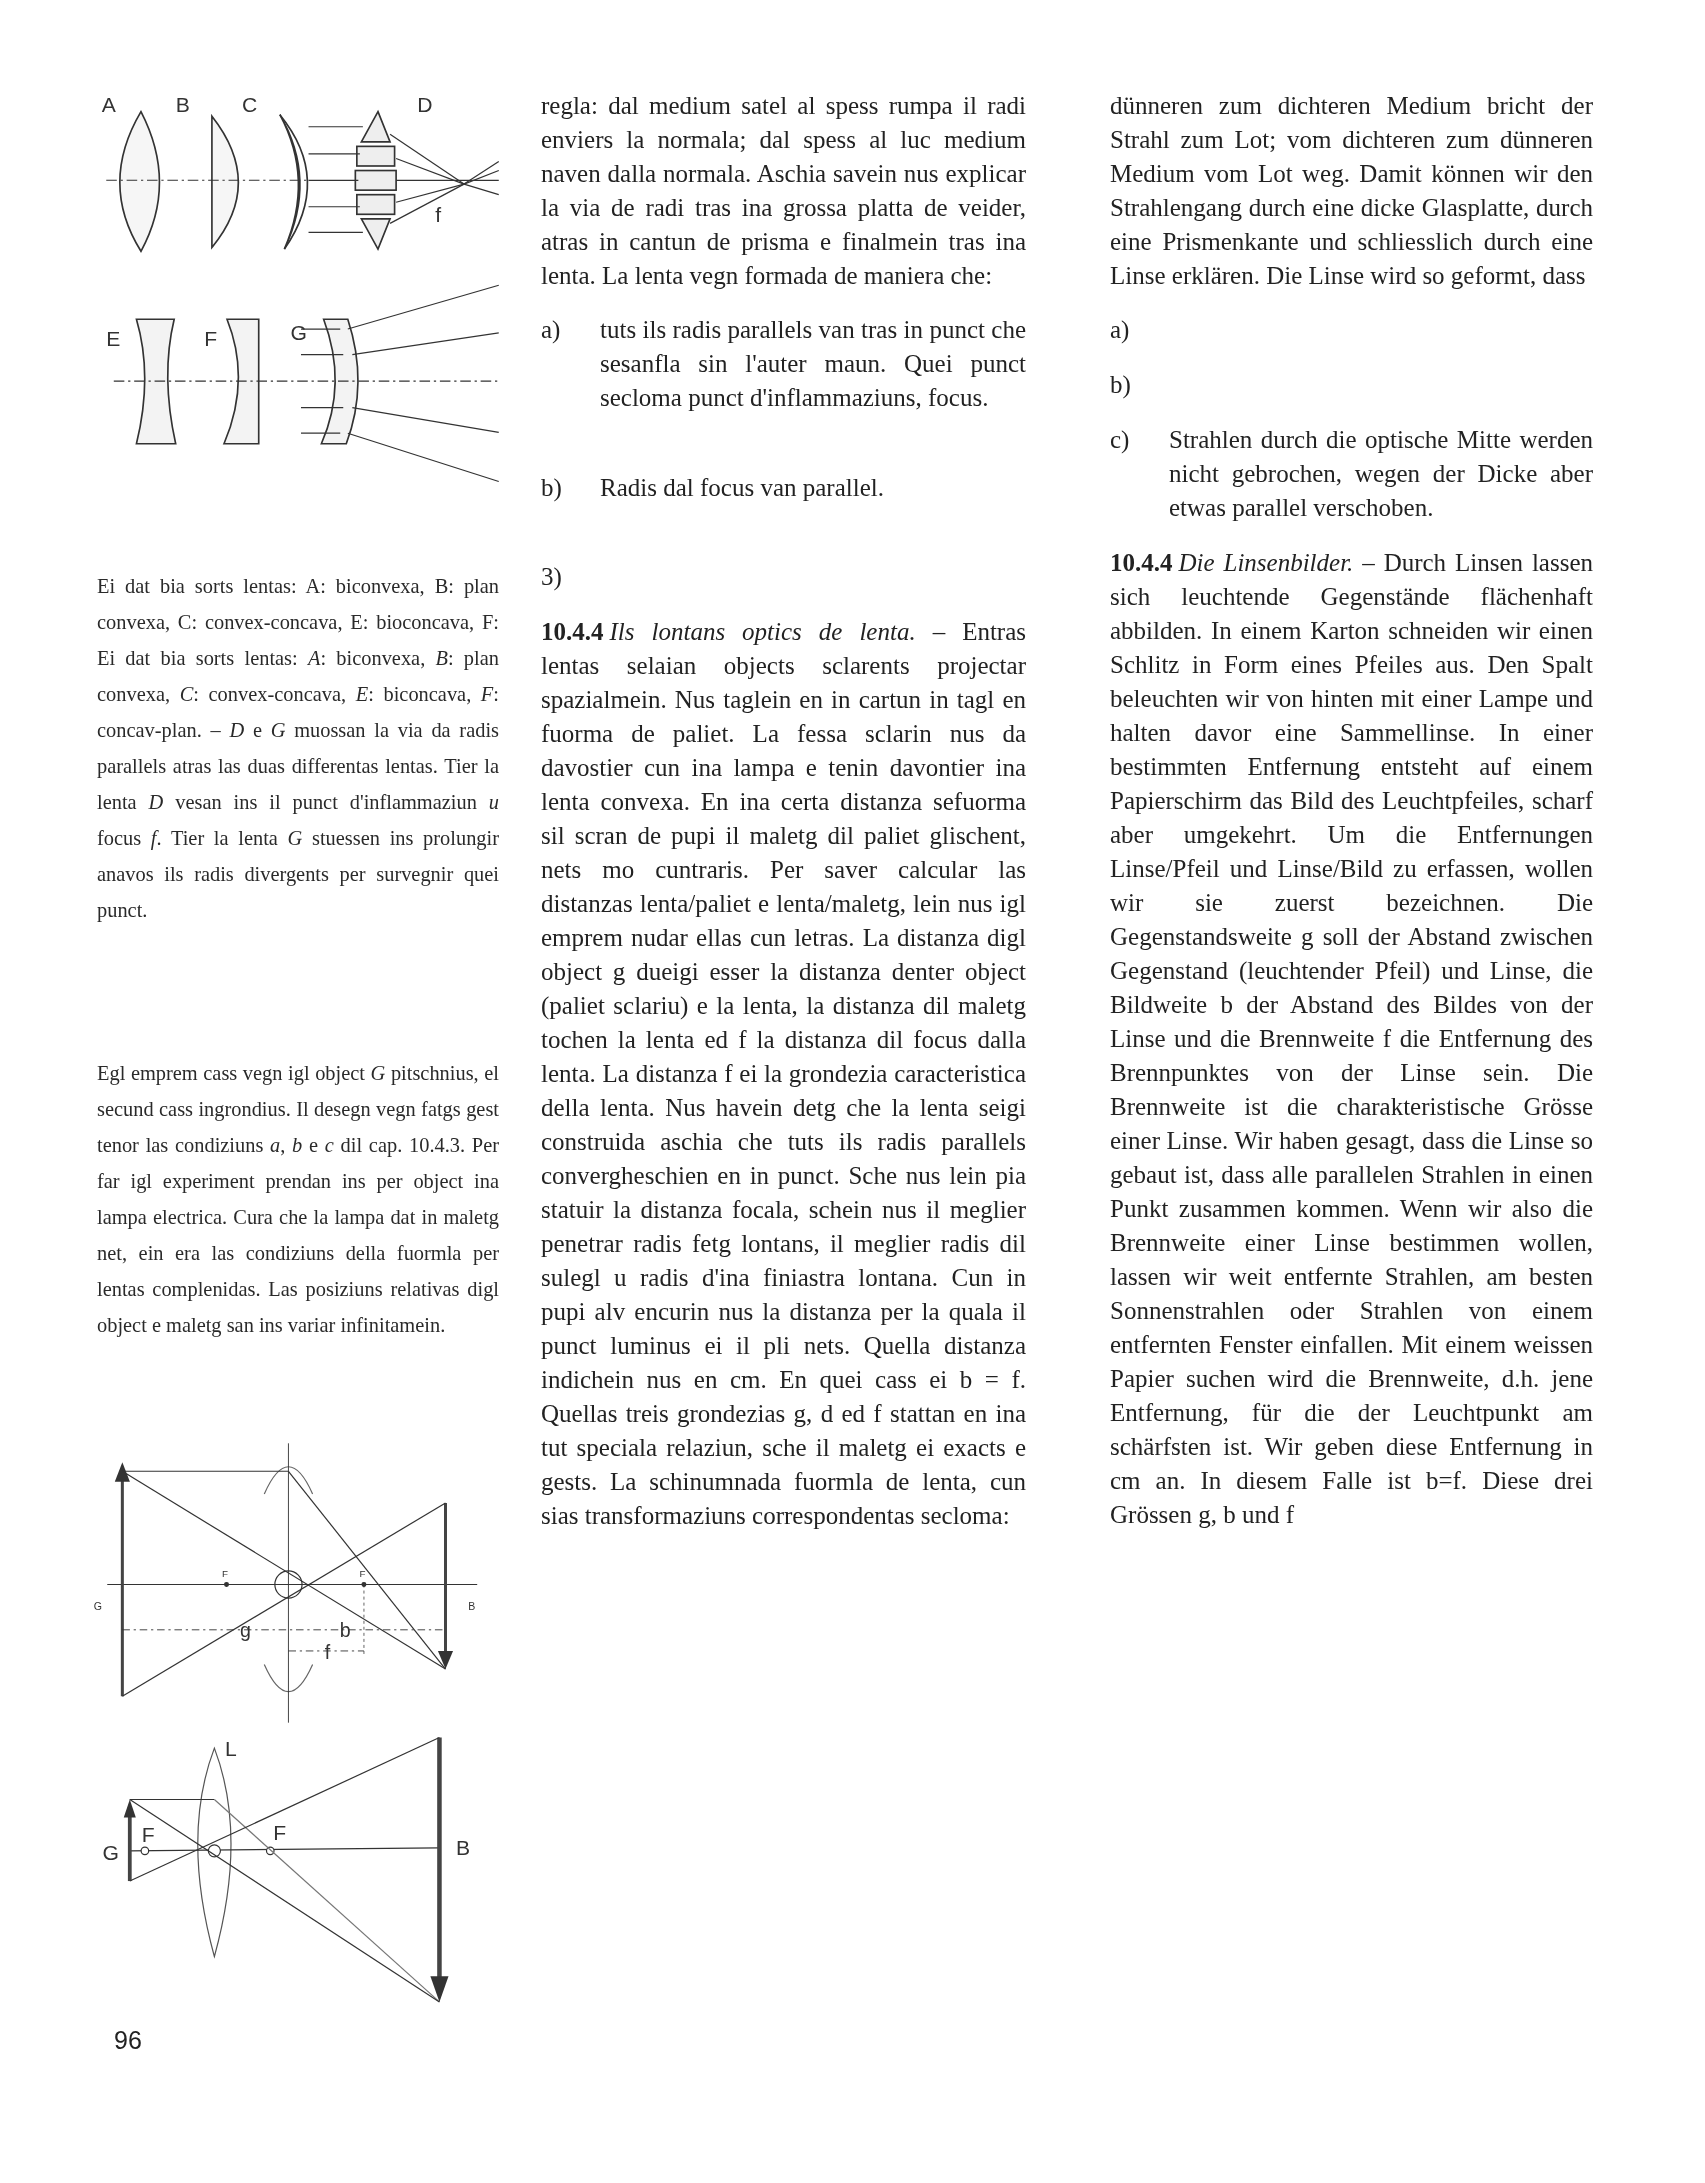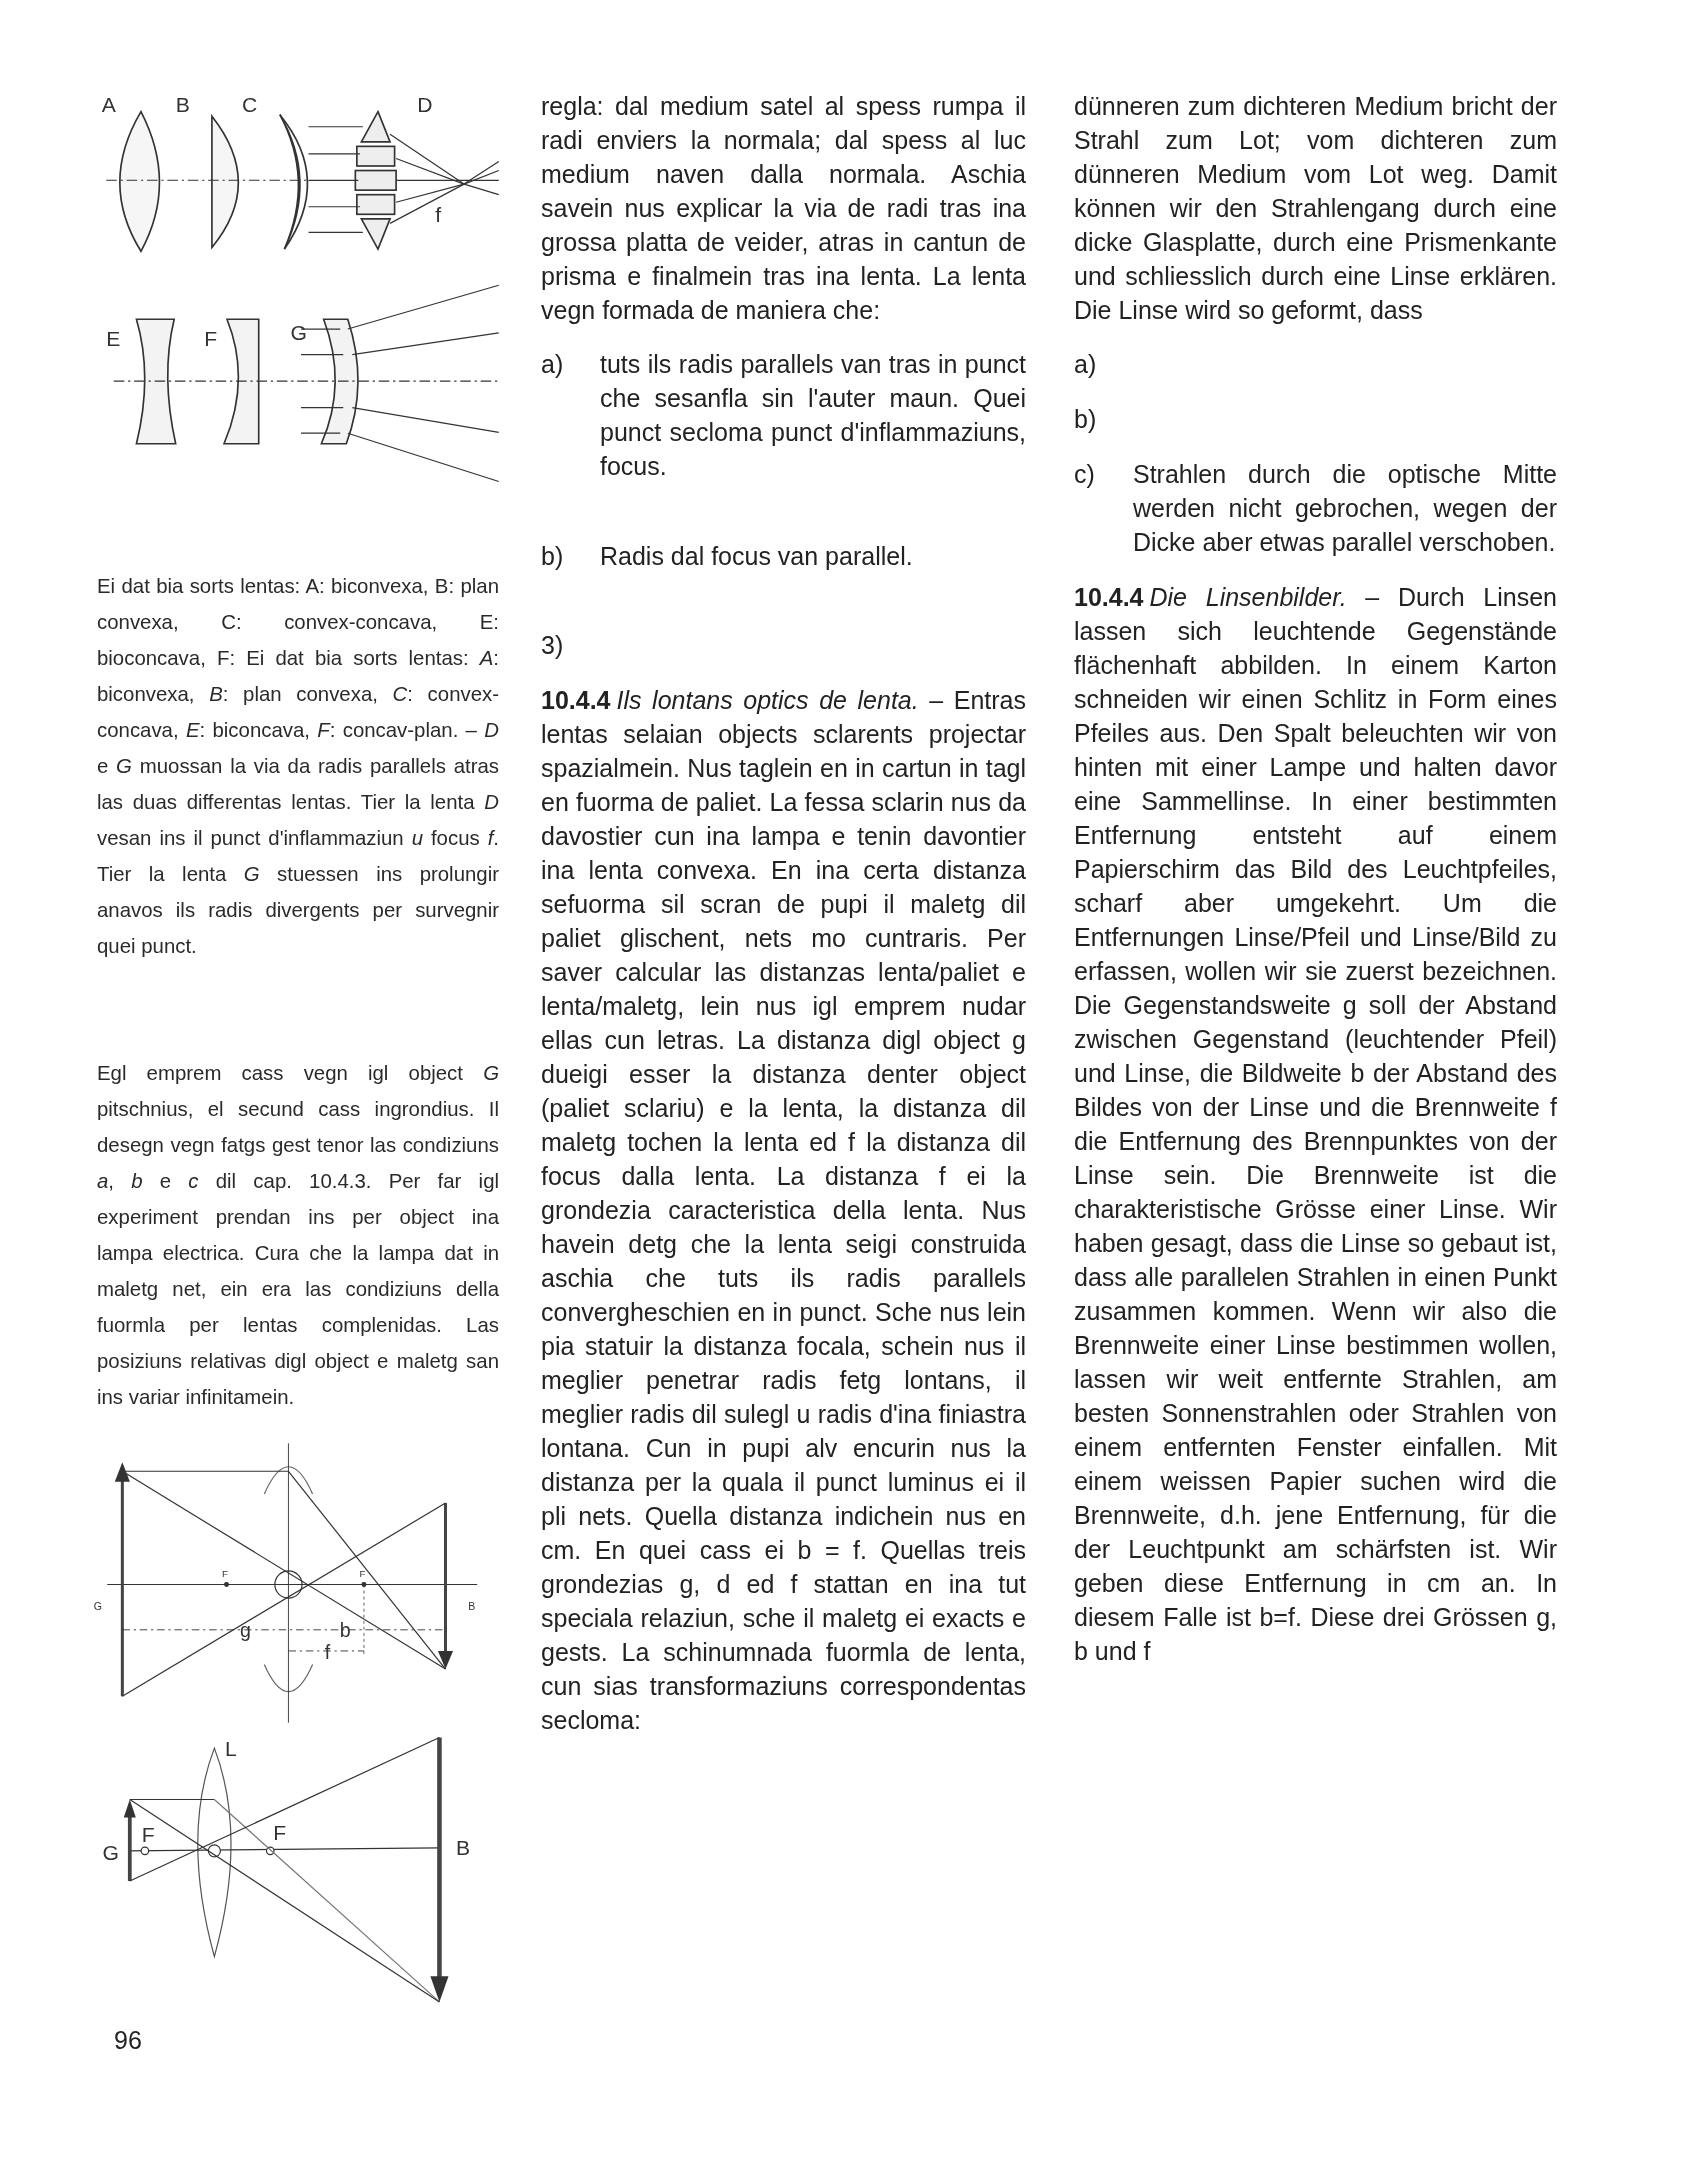--- a/index.html
+++ b/index.html
@@ -1,22 +1,22 @@
 <!DOCTYPE html>
 <html style="font-size:12px"><head>
 <meta charset="utf-8">
 <style>
   html, body { margin: 0; padding: 0; background: #ffffff; }
   body { width: 1706px; height: 2183px; position: relative; overflow: hidden;
          font-family: "Liberation Sans", sans-serif; color: #222222; }
-  .col { position: absolute; font-size: 25px; line-height: 34px; text-align: justify; }
+  .col { position: absolute; font-size: 25px; line-height: 34px; text-align: justify; font-family: Liberation Serif, serif; }
   .col p { margin: 0; }
   .left { left: 97px; width: 402px; font-size: 20.4px; line-height: 36px; color: #2a2a2a; }
   .mid { left: 541px; width: 485px; }
-  .right { left: 1074px; width: 483px; }
+  .right { left: 1110px; width: 483px; }
   .list-item { display: flex; }
   .list-item .marker { width: 59px; flex: 0 0 59px; text-align: left; }
   .list-item .body { flex: 1; text-align: justify; }
   .heading-num { font-weight: bold; margin-right: 6px; }
   .heading-title { font-style: italic; }
   .fig { position: absolute; }
   .page-number { position: absolute; left: 114px; top: 2026px; font-size: 25px; }
   em { font-style: italic; }
   svg text { font-family: "Liberation Sans", sans-serif; }
 </style>

